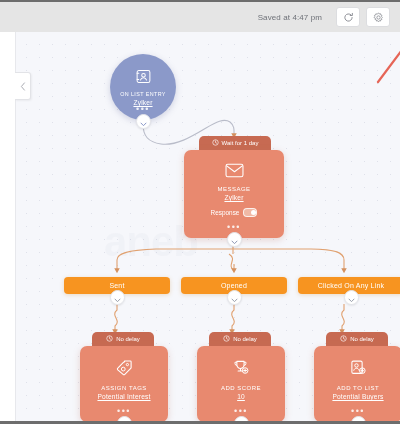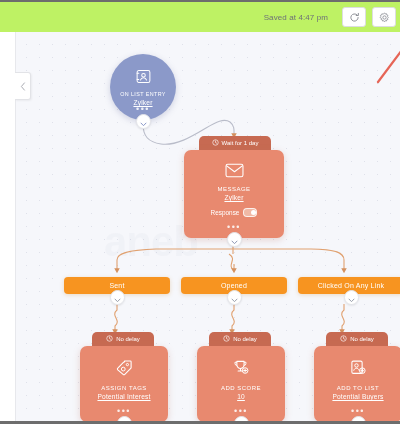--- a/index.html
+++ b/index.html
@@ -22,23 +22,23 @@
     background: #6d6d6d;
   }
   .edge-bottom {
     position: absolute; left: 0; bottom: 0; width: 400px; height: 3px;
     background: #6d6d6d;
   }
 
   
   .header {
     position: absolute; left: 0; top: 2px; width: 400px; height: 30px;
-    background: #bef264;
+    background: #e5e5e5;
     display: flex; align-items: center; justify-content: flex-end;
-    padding-right: 4px;
+    padding-right: 10px;
     box-sizing: border-box;
   }
   .saved-text {
     font-size: 8px;
     color: #6e7178;
     margin-right: 8px;
     letter-spacing: .1px;
     white-space: nowrap;
   }
   .hdr-btn {

